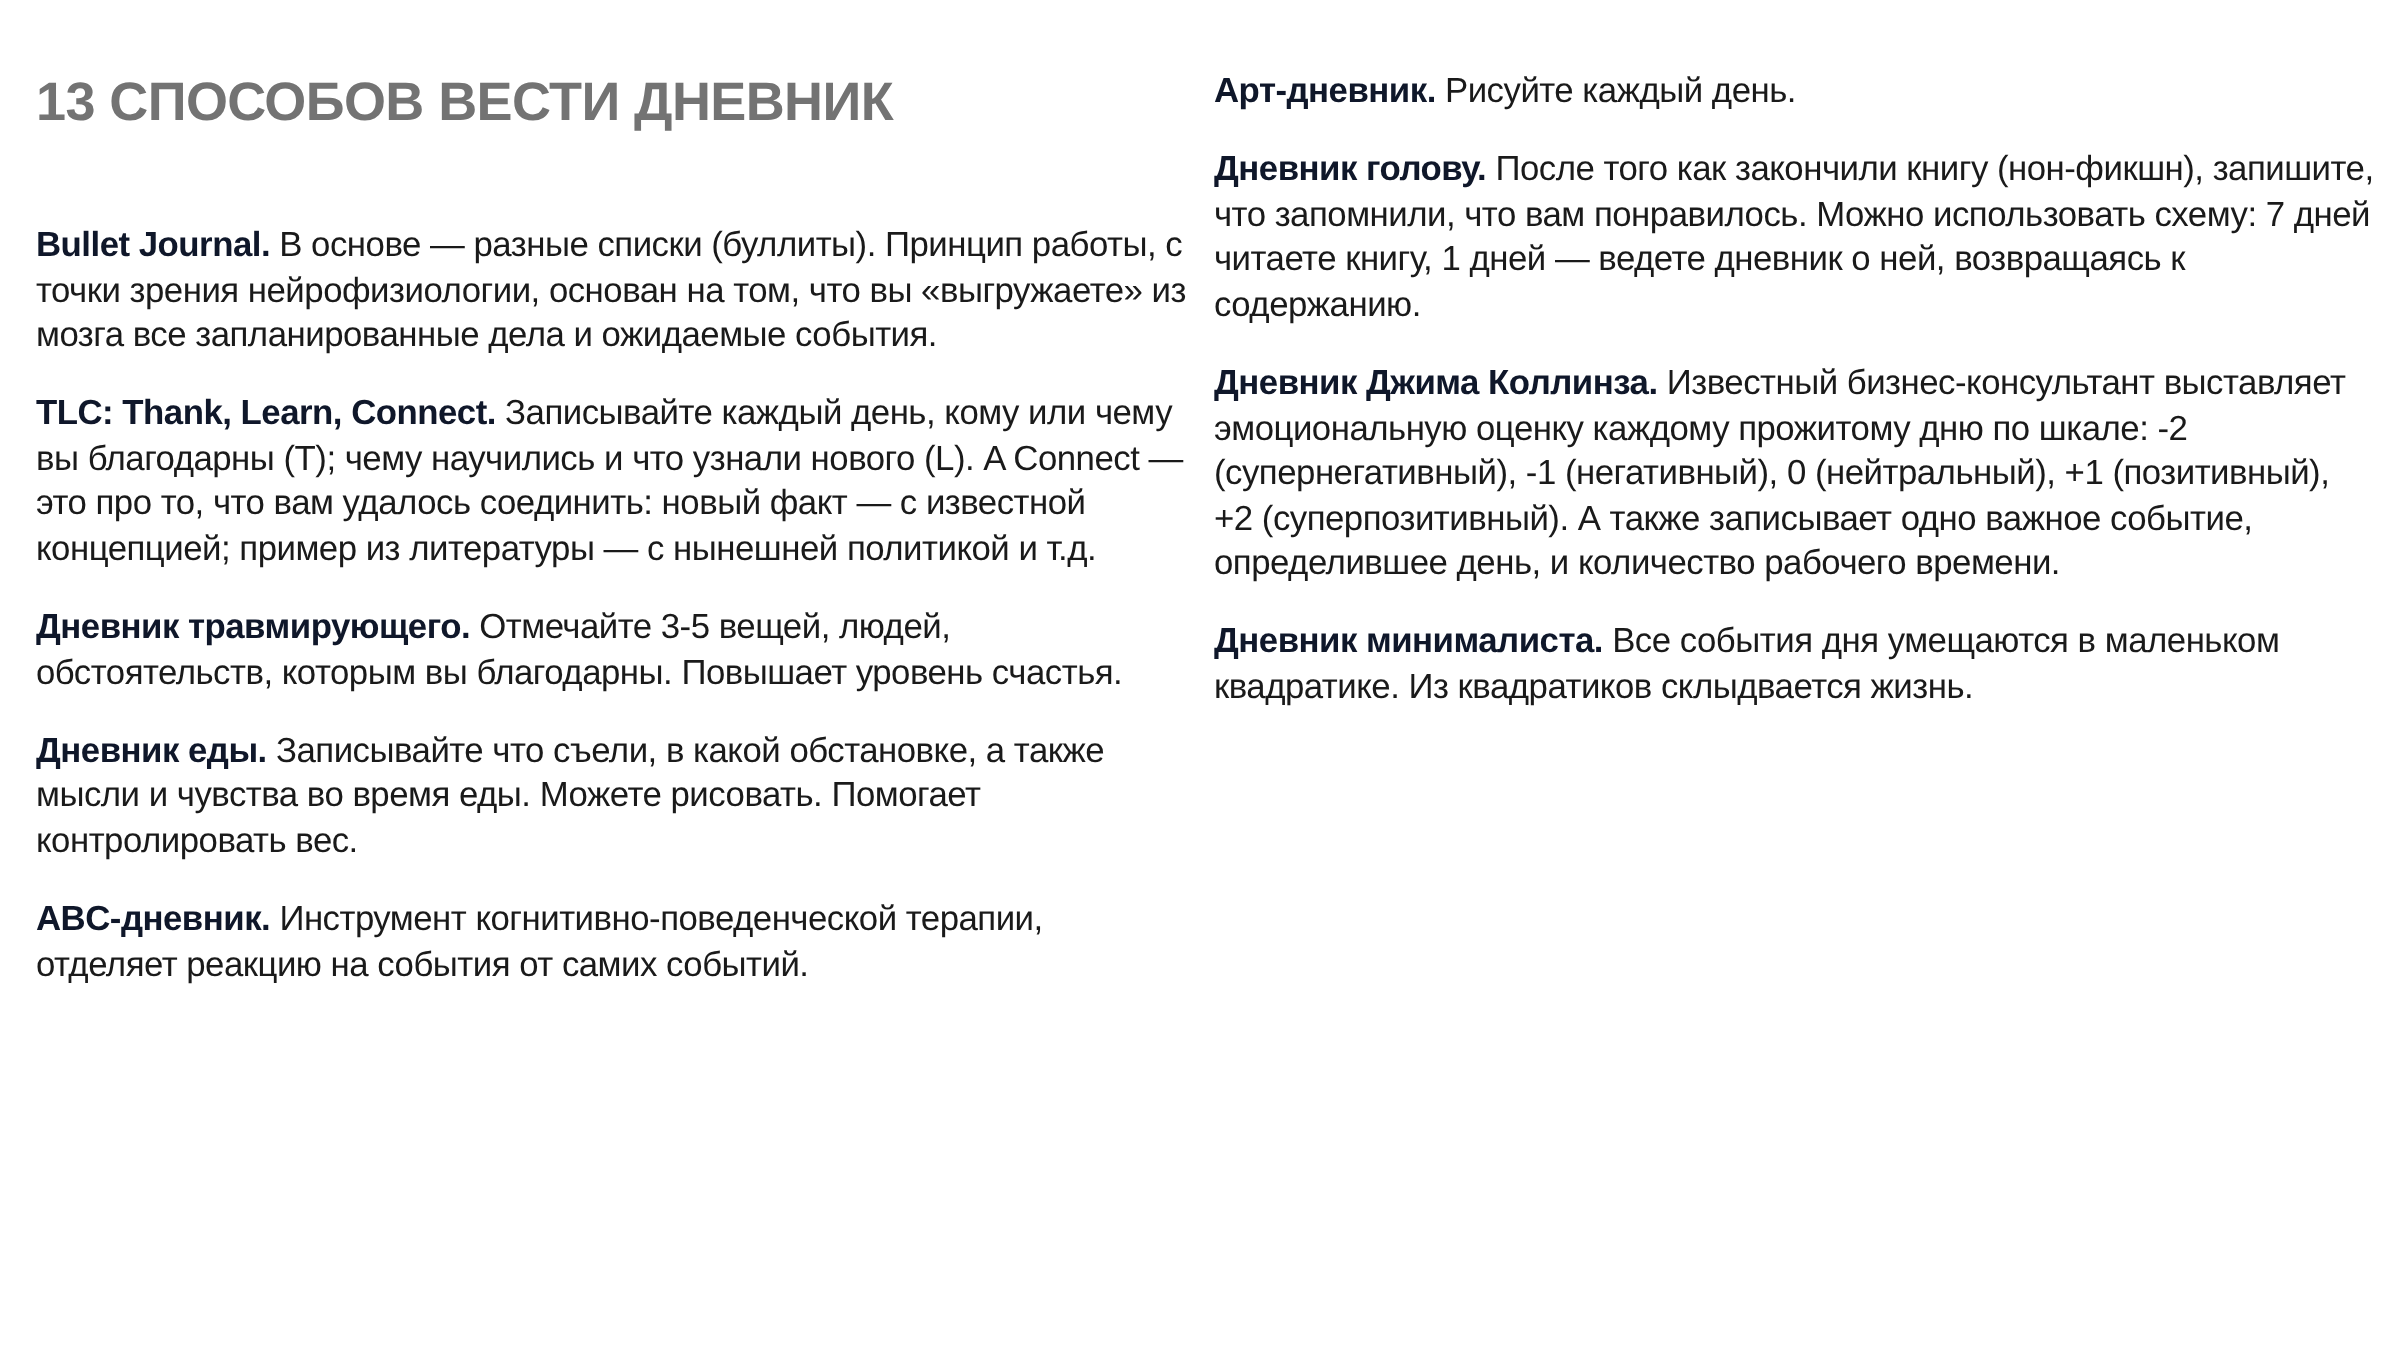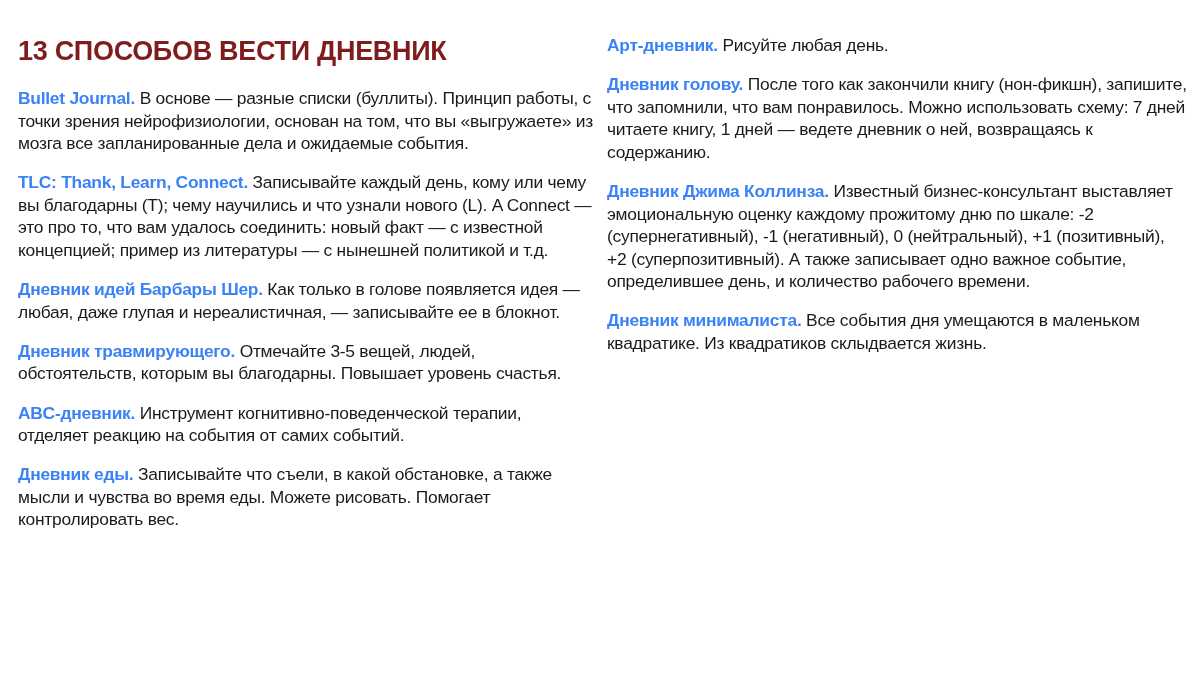--- a/index.html
+++ b/index.html
@@ -5,41 +5,40 @@
     html, body { margin: 0; padding: 0; background: #ffffff; }
     body {
       width: 1200px; height: 673px; overflow: hidden; position: relative;
       font-family: "Liberation Sans", sans-serif; color: #1a1a1a;
     }
     .col { position: absolute; top: 0; }
     .col-left { left: 18px; width: 575px; }
     .col-right { left: 607px; width: 580px; top: 34px; }
     .title {
       font-size: 27px; font-weight: bold; margin: 36px 0 0 0; letter-spacing: -0.3px;
-      line-height: 30px; color: #7f1d1d;
+      line-height: 30px; color: #737373;
     }
     .entry {
       font-size: 17.4px; line-height: 22.6px; margin: 0 0 16.5px 0;
       letter-spacing: -0.25px;
     }
-    .col-left .entry:first-of-type { margin-top: 21px; }
-    .entry b { font-weight: bold; color: #3b82f6; }
+    .col-left .entry:first-of-type { margin-top: 45px; }
+    .entry b { font-weight: bold; color: #0f172a; }
   </style>
 </head>
 <body>
 
 <div class="col col-left">
   <h1 class="title">13 СПОСОБОВ ВЕСТИ ДНЕВНИК</h1>
 
   <p class="entry"><b>Bullet Journal.</b><span> В основе — разные списки (буллиты). Принцип работы, с точки зрения нейрофизиологии, основан на том, что вы «выгружаете» из мозга все запланированные дела и ожидаемые события.</span></p>
   <p class="entry"><b>TLC: Thank, Learn, Connect.</b><span> Записывайте каждый день, кому или чему вы благодарны (T); чему научились и что узнали нового (L). A Connect — это про то, что вам удалось соединить: новый факт — с известной концепцией; пример из литературы — с нынешней политикой и т.д.</span></p>
-  <p class="entry"><b>Дневник идей Барбары Шер.</b><span> Как только в голове появляется идея — любая, даже глупая и нереалистичная, — записывайте ее в блокнот.</span></p>
   <p class="entry"><b>Дневник травмирующего.</b><span> Отмечайте 3-5 вещей, людей, обстоятельств, которым вы благодарны. Повышает уровень счастья.</span></p>
+  <p class="entry"><b>Дневник еды.</b><span> Записывайте что съели, в какой обстановке, а также мысли и чувства во время еды. Можете рисовать. Помогает контролировать вес.</span></p>
   <p class="entry"><b>ABC-дневник.</b><span> Инструмент когнитивно-поведенческой терапии, отделяет реакцию на события от самих событий.</span></p>
-  <p class="entry"><b>Дневник еды.</b><span> Записывайте что съели, в какой обстановке, а также мысли и чувства во время еды. Можете рисовать. Помогает контролировать вес.</span></p>
 </div>
 
 <div class="col col-right">
-  <p class="entry"><b>Арт-дневник.</b><span> Рисуйте любая день.</span></p>
+  <p class="entry"><b>Арт-дневник.</b><span> Рисуйте каждый день.</span></p>
   <p class="entry"><b>Дневник голову.</b><span> После того как закончили книгу (нон-фикшн), запишите, что запомнили, что вам понравилось. Можно использовать схему: 7 дней читаете книгу, 1 дней — ведете дневник о ней, возвращаясь к содержанию.</span></p>
   <p class="entry"><b>Дневник Джима Коллинза.</b><span> Известный бизнес-консультант выставляет эмоциональную оценку каждому прожитому дню по шкале: -2 (супернегативный), -1 (негативный), 0 (нейтральный), +1 (позитивный), +2 (суперпозитивный). А также записывает одно важное событие, определившее день, и количество рабочего времени.</span></p>
   <p class="entry"><b>Дневник минималиста.</b><span> Все события дня умещаются в маленьком квадратике. Из квадратиков склыдвается жизнь.</span></p>
 </div>
 
 </body></html>

